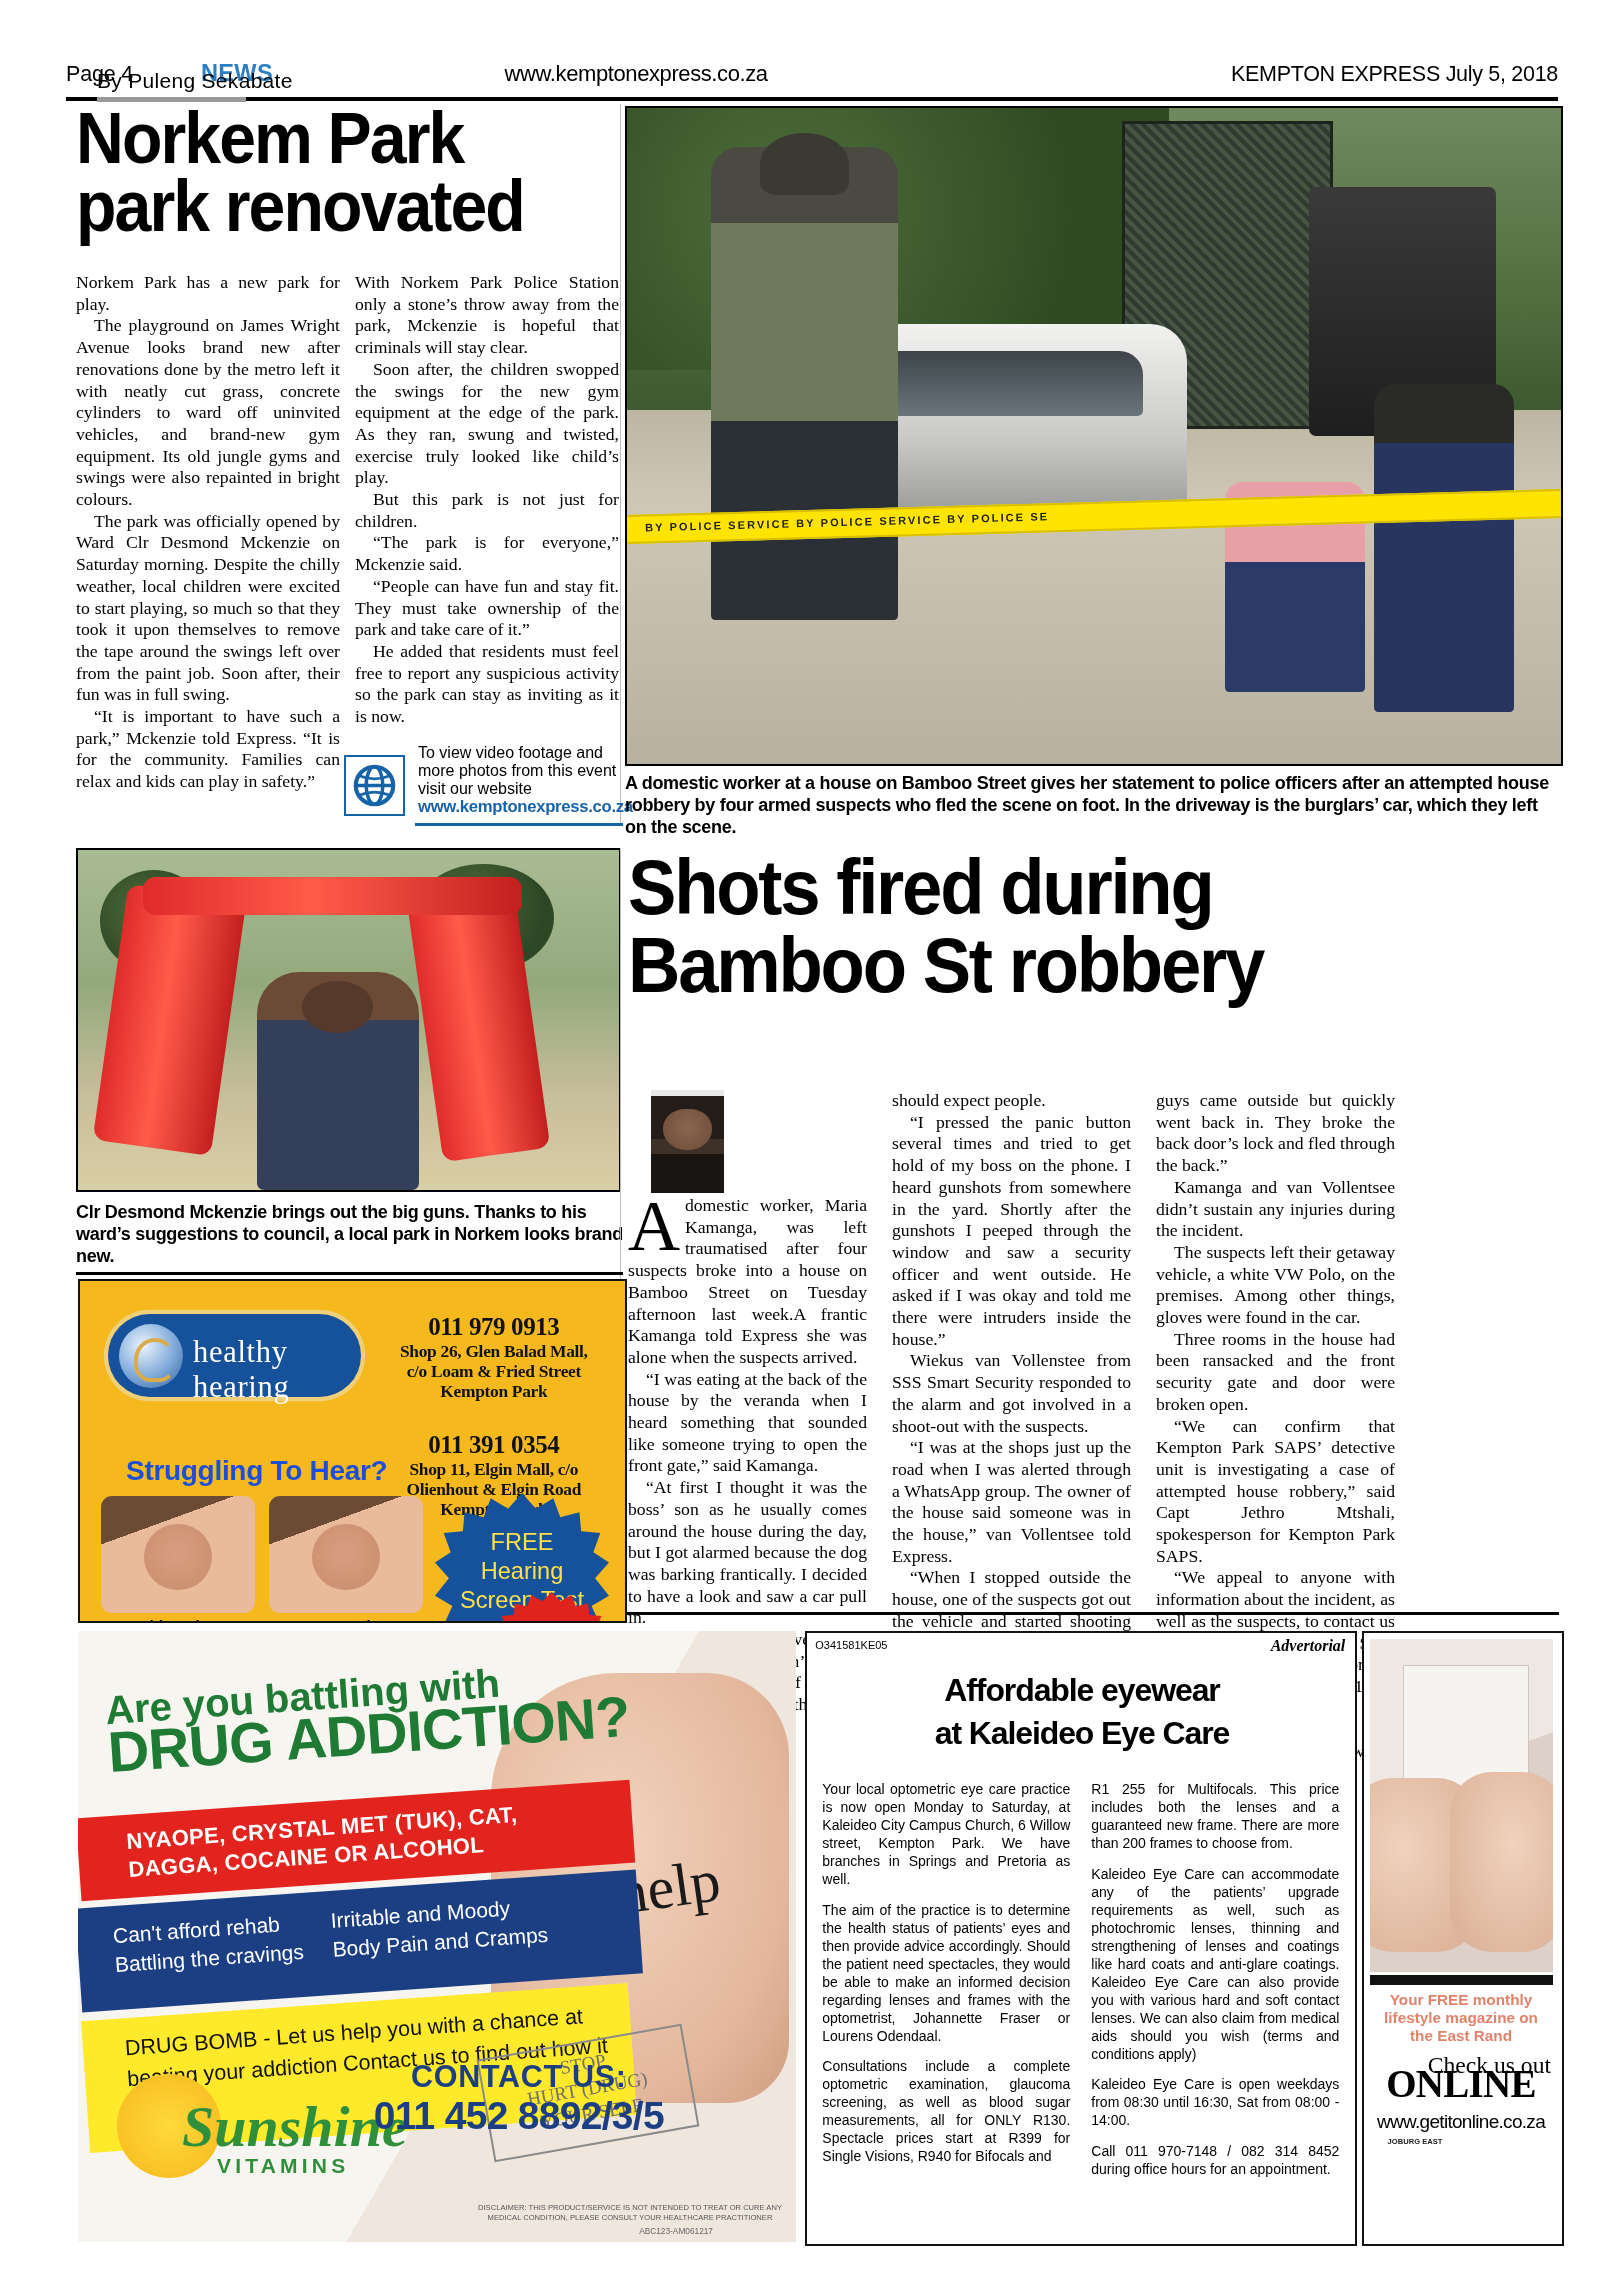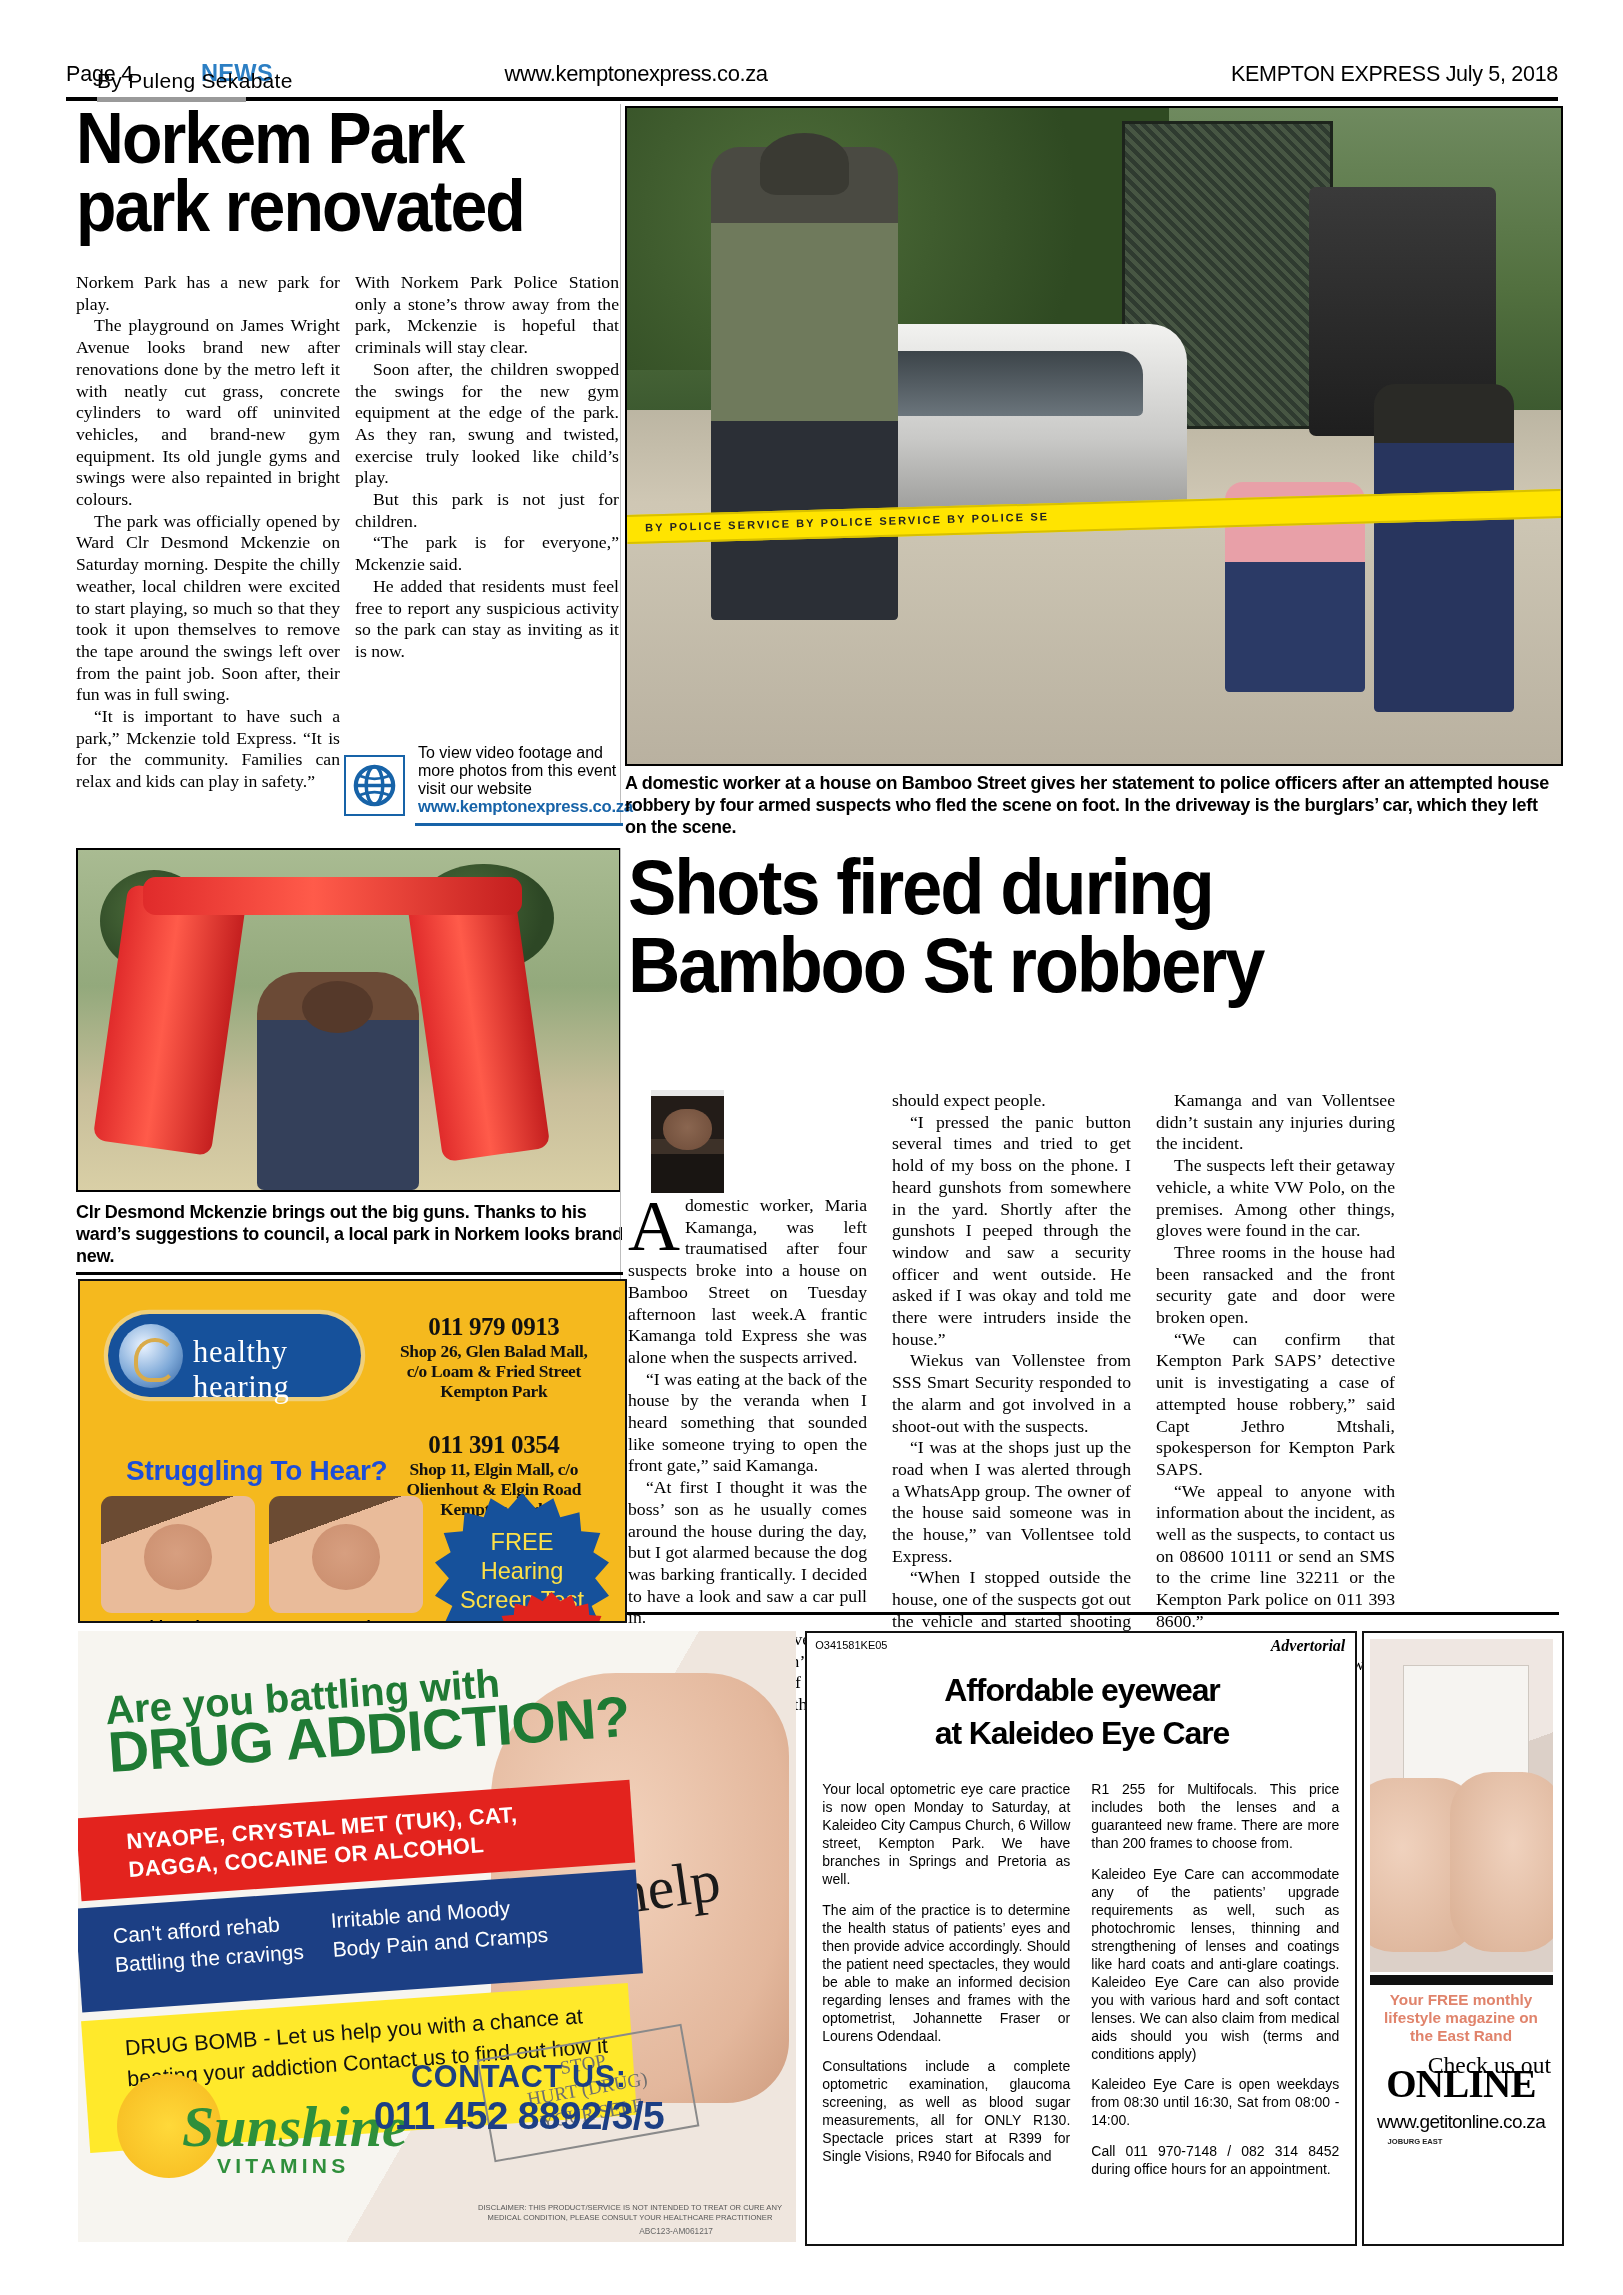--- a/index.html
+++ b/index.html
@@ -238,20 +238,21 @@
     <p>The playground on James Wright Avenue looks brand new after renovations done by the metro left it with neatly cut grass, concrete cylinders to ward off uninvited vehicles, and brand-new gym equipment. Its old jungle gyms and swings were also repainted in bright colours.</p>
     <p>The park was officially opened by Ward Clr Desmond Mckenzie on Saturday morning. Despite the chilly weather, local children were excited to start playing, so much so that they took it upon themselves to remove the tape around the swings left over from the paint job. Soon after, their fun was in full swing.</p>
     <p>“It is important to have such a park,” Mckenzie told Express. “It is for the community. Families can relax and kids can play in safety.”</p>
   </div>
 
   <div class="col" id="c2">
     <p class="first">With Norkem Park Police Station only a stone’s throw away from the park, Mckenzie is hopeful that criminals will stay clear.</p>
     <p>Soon after, the children swopped the swings for the new gym equipment at the edge of the park. As they ran, swung and twisted, exercise truly looked like child’s play.</p>
     <p>But this park is not just for children.</p>
     <p>“The park is for everyone,” Mckenzie said.</p>
+    <p>“People can have fun and stay fit. They must take ownership of the park and take care of it.”</p>
     <p>He added that residents must feel free to report any suspicious activity so the park can stay as inviting as it is now.</p>
   </div>
 
   <div class="vrule" style="left:620px;top:104px;height:722px;"></div>
 
   <div class="webbox">
     <div class="globe">
       <svg width="43" height="43" viewBox="0 0 62 62">
         <circle cx="31" cy="31" r="27" fill="none" stroke="#1763a8" stroke-width="6"></circle>
         <ellipse cx="31" cy="31" rx="12" ry="27" fill="none" stroke="#1763a8" stroke-width="5"></ellipse>
@@ -318,20 +319,21 @@
   <div class="col" id="r2">
     <p class="first">should expect people.</p>
     <p>“I pressed the panic button several times and tried to get hold of my boss on the phone. I heard gunshots from somewhere in the yard. Shortly after the gunshots I peeped through the window and saw a security officer and went outside. He asked if I was okay and told me there were intruders inside the house.”</p>
     <p>Wiekus van Vollenstee from SSS Smart Security responded to the alarm and got involved in a shoot-out with the suspects.</p>
     <p>“I was at the shops just up the road when I was alerted through a WhatsApp group. The owner of the house said someone was in the house,” van Vollentsee told Express.</p>
     <p>“When I stopped outside the house, one of the suspects got out the vehicle and started shooting at me. I shot at him and hit him in the shoulder.</p>
     <p>“Another suspect came out of the house and also started shooting at me. I shot him in the stomach and he ran back into the house. Two other</p>
   </div>
 
   <div class="col" id="r3">
+    <p class="first">guys came outside but quickly went back in. They broke the back door’s lock and fled through the back.”</p>
     <p>Kamanga and van Vollentsee didn’t sustain any injuries during the incident.</p>
     <p>The suspects left their getaway vehicle, a white VW Polo, on the premises. Among other things, gloves were found in the car.</p>
     <p>Three rooms in the house had been ransacked and the front security gate and door were broken open.</p>
     <p>“We can confirm that Kempton Park SAPS’ detective unit is investigating a case of attempted house robbery,” said Capt Jethro Mtshali, spokesperson for Kempton Park SAPS.</p>
     <p>“We appeal to anyone with information about the incident, as well as the suspects, to contact us on 08600 10111 or send an SMS to the crime line 32211 or the Kempton Park police on 011 393 8600.”</p>
     <p>It is believed the men fled towards Pretoria Road, where they got into a taxi.</p>
   </div>
 
   <div class="vrule" style="left:620px;top:848px;height:760px;"></div>
   <div class="hrule" style="left:76px;top:1272px;width:547px;height:2.8px;"></div>

